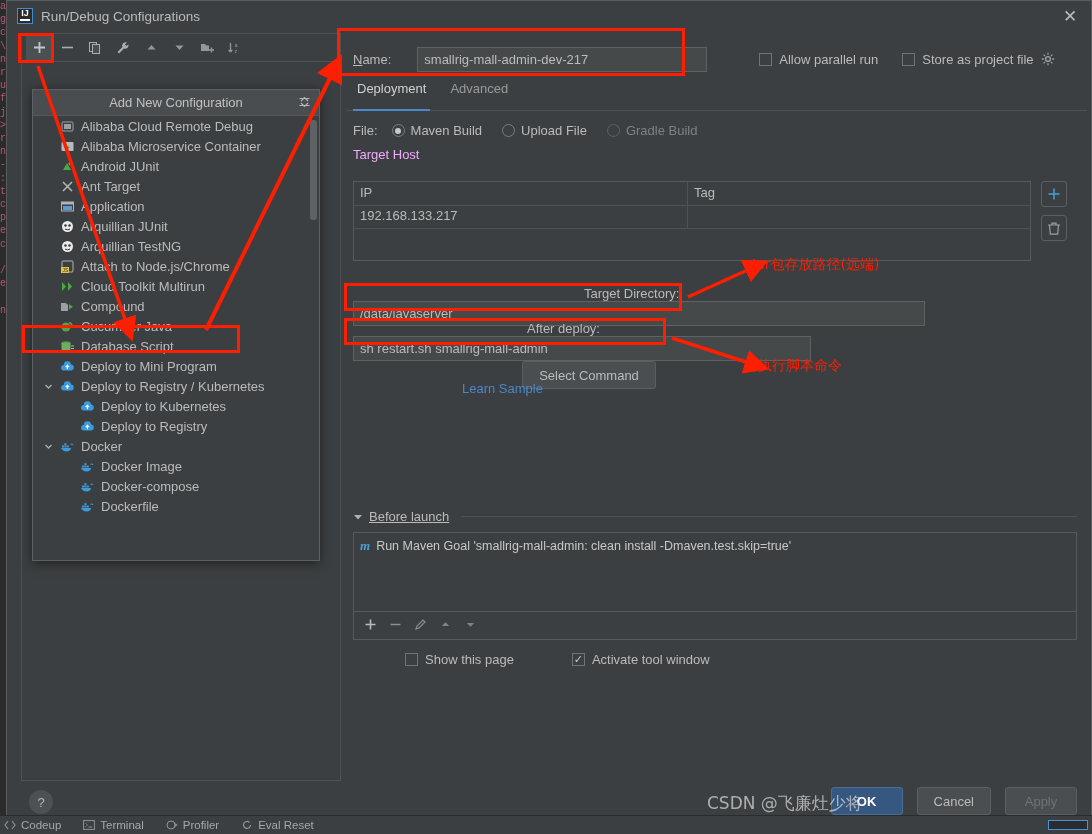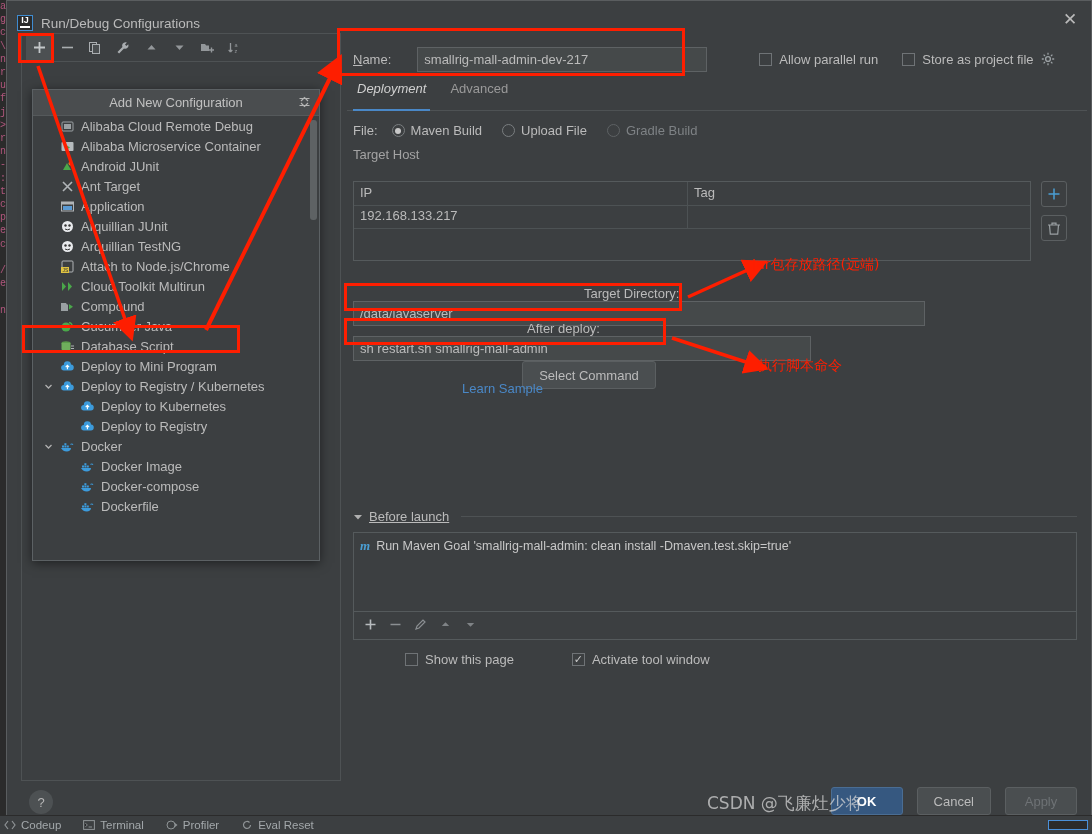--- a/index.html
+++ b/index.html
@@ -50,21 +50,21 @@
   }
 
   
   .dialog {
     position: absolute; left: 6px; top: 0px;
     width: 1086px; height: 816px;
     background: #3c3f41;
     border: 1px solid #5a5d5f;
   }
   .title-bar {
-    height: 30px; display: flex; align-items: flex-end;
+    height: 30px; display: flex; align-items: center;
     padding: 0 8px 0 10px;
     background: #3c3f41;
   }
   .ij-logo {
     width: 16px; height: 16px; margin-right: 8px;
     background: #2b2b2b; border: 1.5px solid #3f8cd1;
     color: #ffffff; font-size: 9px; font-weight: bold;
     display: flex; align-items: flex-start; justify-content: center;
     line-height: 9px; position: relative; font-family: "Liberation Sans", sans-serif;
   }
@@ -169,37 +169,37 @@
     width: 13px; height: 13px; border: 1px solid #6f7376;
     background: #3c3f41; display: inline-flex;
     align-items: center; justify-content: center;
     color: #c8c8c8; font-size: 11px; line-height: 11px;
   }
   .tabs {
     display: flex; gap: 24px; padding-left: 10px; margin-top: 6px;
     border-bottom: 1px solid #4e5254; height: 30px;
   }
   .tab { color: #9a9a9a; font-size: 13px; padding-bottom: 7px; position: relative; }
-  .tab.active { color: #d0d0d0; font-style: italic; }
+  .tab.active { color: #d0d0d0; }
   .tab.active::after {
     content: ""; position: absolute; left: -4px; right: -4px; bottom: -1px;
     height: 2px; background: #4a88c7;
   }
   .file-row { display: flex; align-items: center; gap: 10px; padding: 12px 0 0 6px; }
   .radio {
     width: 13px; height: 13px; border-radius: 50%;
     border: 1px solid #7a7e80; background: #3c3f41;
     display: inline-flex; align-items: center; justify-content: center;
   }
   .radio.on::after {
     content: ""; width: 6px; height: 6px; border-radius: 50%; background: #c8c8c8;
   }
   .radio-lbl { color: #bbbbbb; font-size: 13px; }
   .radio-lbl.dim { color: #7e8285; }
-  .section-lbl { color: #a3a3a3; font-size: 13px; padding: 9px 0 5px 6px; }
+  .section-lbl { color: #f0abfc; font-size: 13px; padding: 9px 0 5px 6px; }
 
   .host-table {
     position: absolute; left: 6px; top: 150px;
     width: 678px; height: 80px;
     background: #3c3f41; border: 1px solid #555a5c;
   }
   .ht-head {
     display: flex; height: 24px; color: #bbbbbb; font-size: 13px;
     border-bottom: 1px solid #4d5254;
   }

